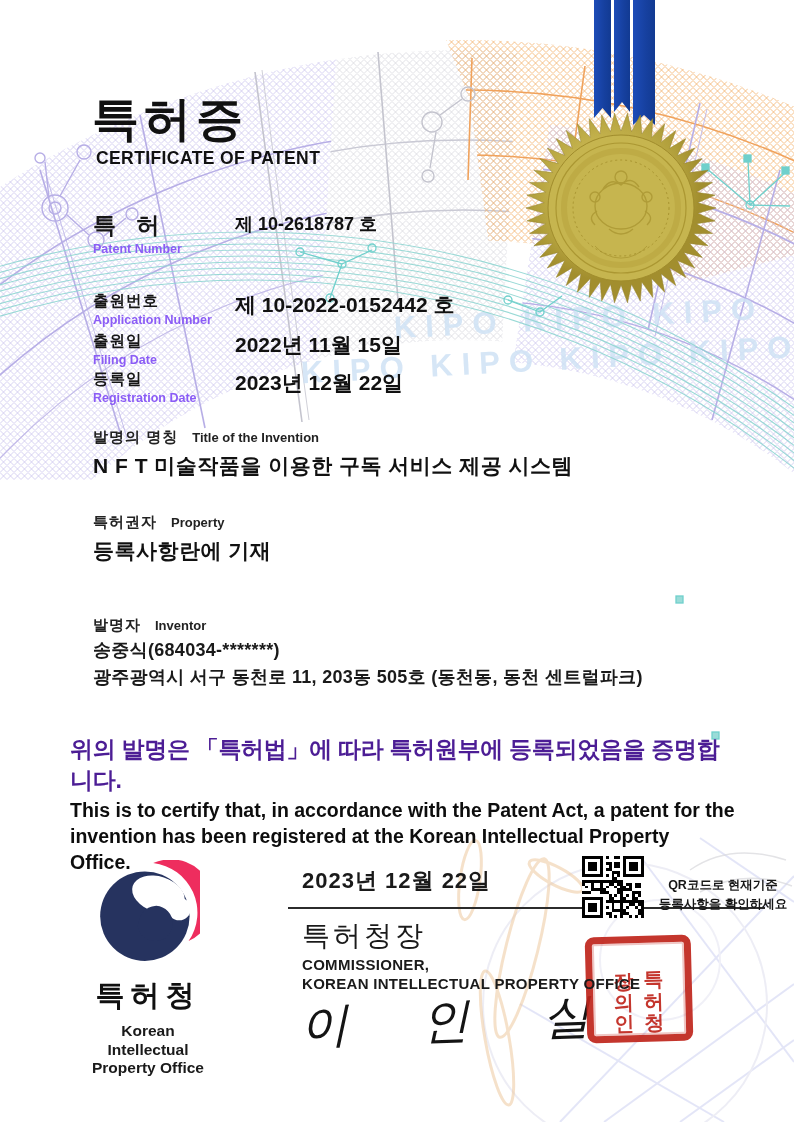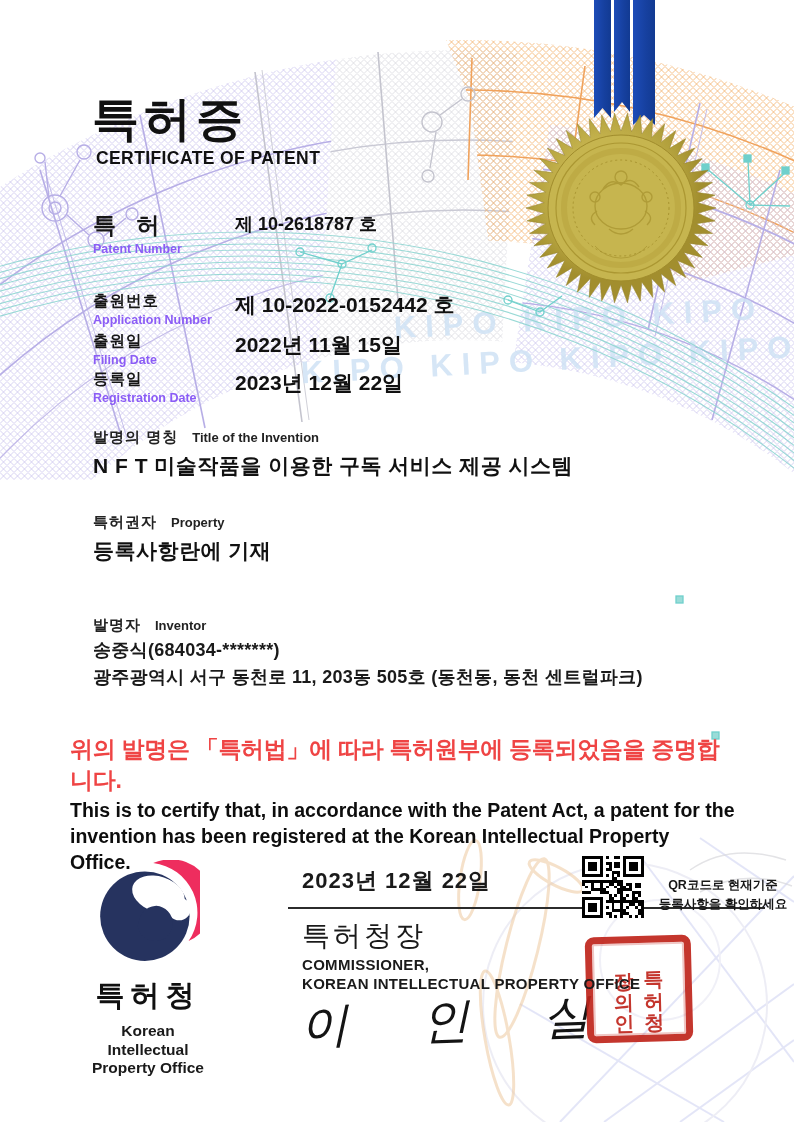--- a/index.html
+++ b/index.html
@@ -22,21 +22,21 @@
   
   .sec-label{font-size:15px;font-weight:700;color:#222;letter-spacing:1px;}
   .sec-label .en{font-size:13px;font-weight:600;margin-left:14px;letter-spacing:0;}
   .sec-value{font-size:21px;font-weight:800;color:#111;margin-top:5px;letter-spacing:.5px;}
   .invention{left:93px;top:428px;}
   .patentee{left:93px;top:513px;}
   .inventor{left:93px;top:616px;}
   .inventor .line{font-size:18px;font-weight:800;margin-top:3px;letter-spacing:.3px;}
   
   .statement{left:70px;top:734px;width:665px;}
-  .statement .ko{font-size:23px;font-weight:800;letter-spacing:-.3px;color:#ef4444;}
+  .statement .ko{font-size:23px;font-weight:800;letter-spacing:-.3px;color:#4c1d95;}
   .statement .en{font-size:19.5px;font-weight:700;line-height:26px;margin-top:1px;color:#0d0d0d;}
   
   .issue-date{left:302px;top:866px;font-size:22px;font-weight:600;letter-spacing:1px;}
   .rule{left:288px;top:907px;width:477px;height:2px;background:#2b2b2b;}
   .comm-ko{left:302px;top:917px;font-size:28px;font-weight:400;letter-spacing:3px;}
   .comm-en1{left:302px;top:956px;font-size:15px;font-weight:700;letter-spacing:.3px;}
   .comm-en2{left:302px;top:975px;font-size:15px;font-weight:700;letter-spacing:.3px;}
   .signature{left:300px;top:988px;width:360px;font-family:"DejaVu Serif","Liberation Serif",serif;
              font-style:italic;font-size:48px;color:#141414;word-spacing:58px;transform:rotate(-2deg);}
   .qr-box{left:582px;top:856px;}

